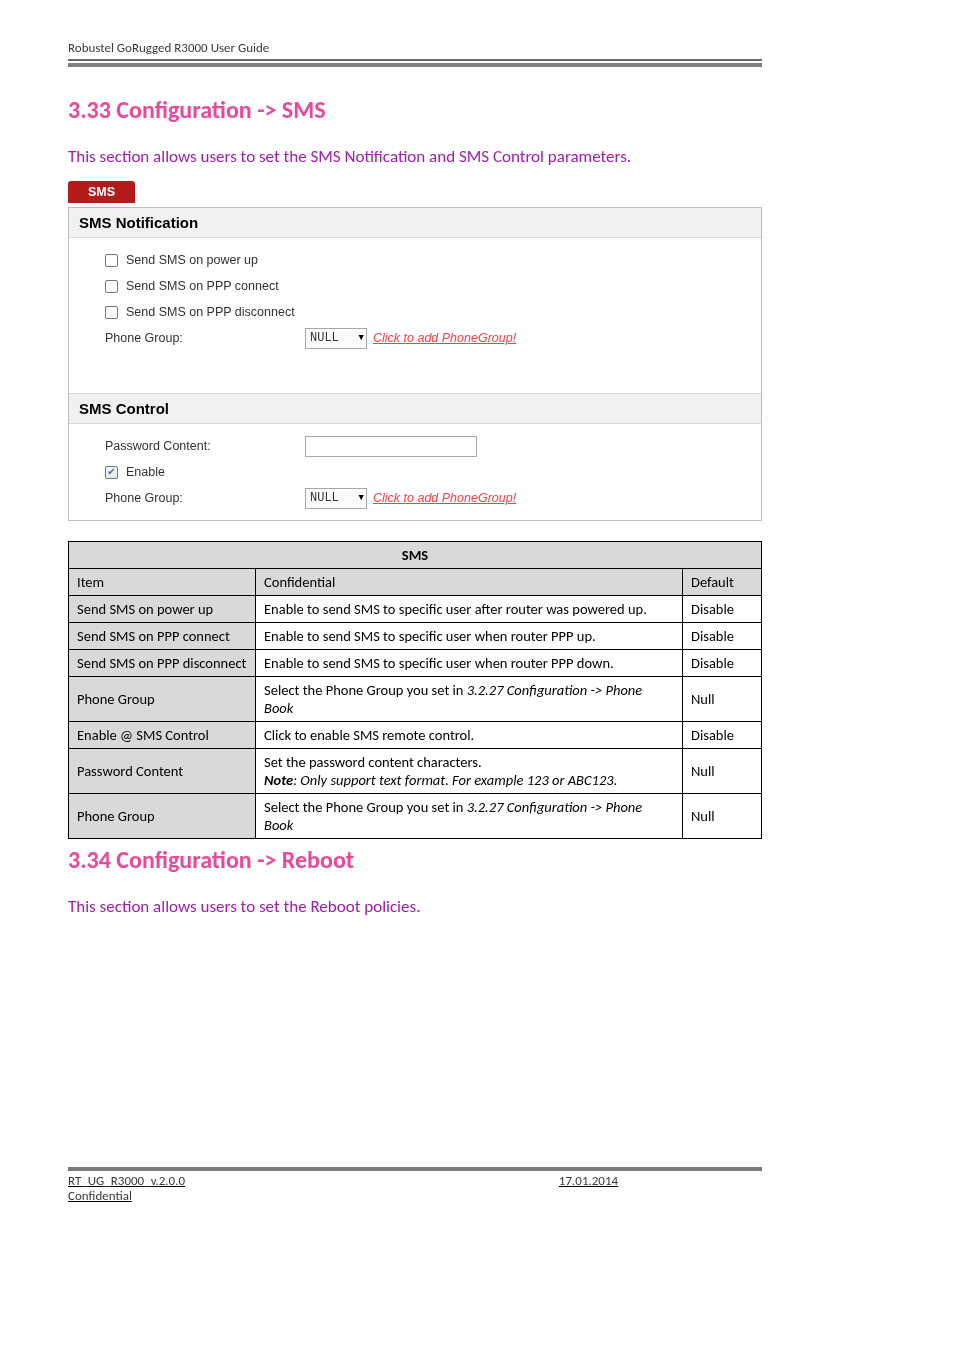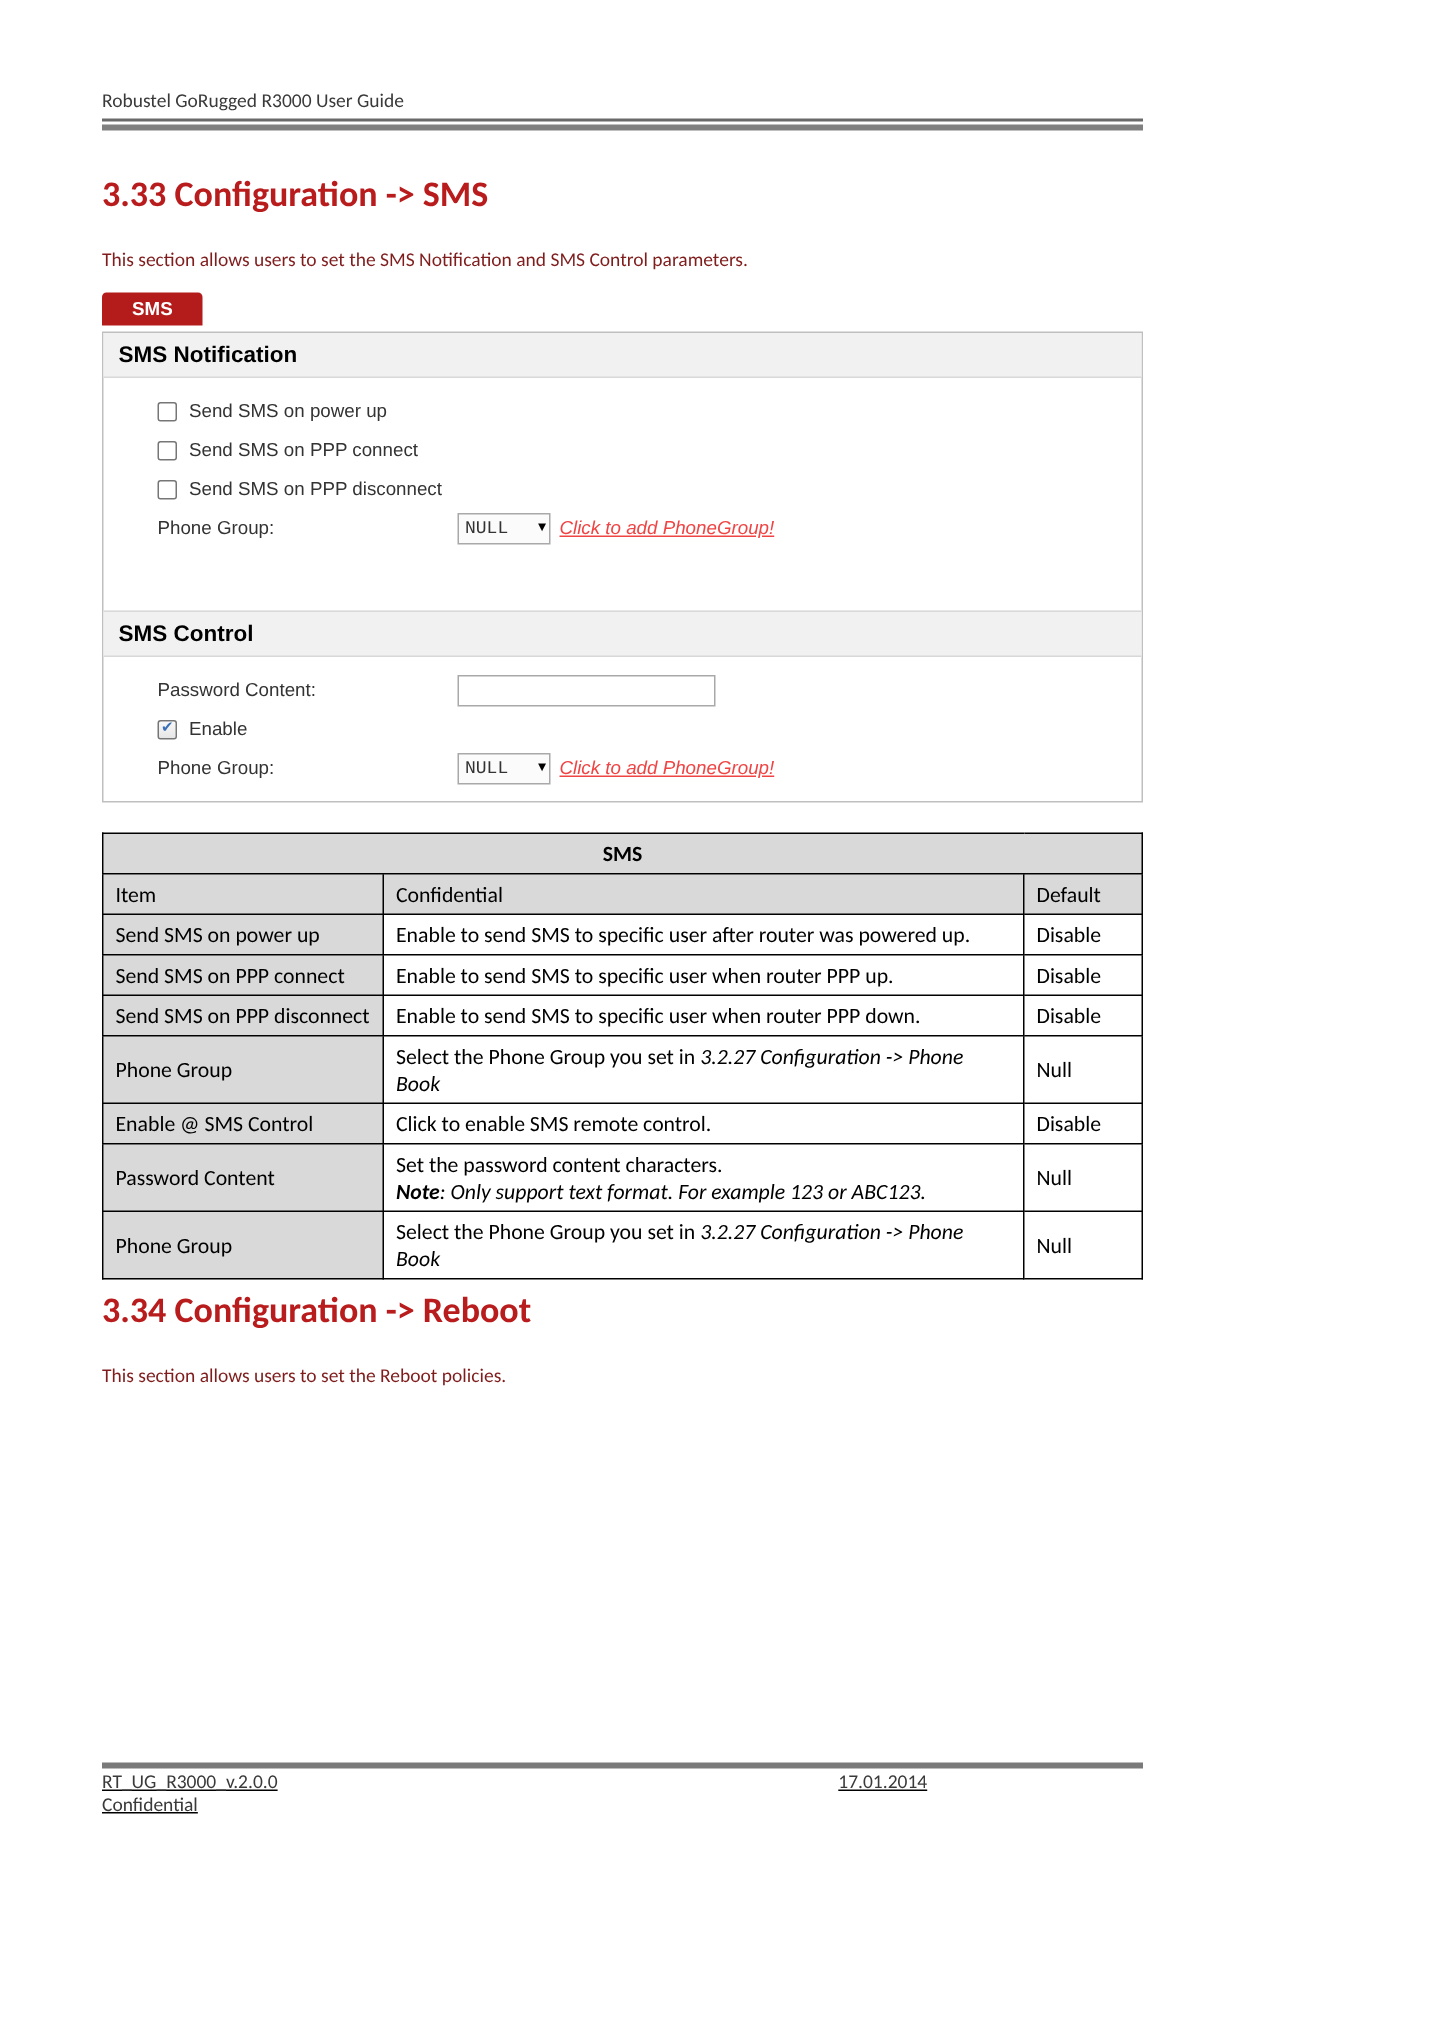--- a/index.html
+++ b/index.html
@@ -4,21 +4,21 @@
 <style>
   html, body {
     margin: 0;
     padding: 0;
     background: #ffffff;
     font-family: Calibri, "Segoe UI", Arial, sans-serif;
     color: #000;
     width: 954px;
   }
   .page {
-    padding: 60px 68px 40px 68px;
+    padding: 40px 68px 40px 68px;
     box-sizing: border-box;
     width: 830px;
   }
   .running-head {
     font-size: 13px;
     color: #3a3a3a;
     padding-bottom: 4px;
   }
   .head-rule {
     height: 4px;
@@ -26,26 +26,26 @@
     margin-bottom: 28px;
   }
   .head-rule-thin {
     height: 2px;
     background: #6a6a6a;
     margin-bottom: 2px;
   }
   .h2 {
     font-size: 24px;
     font-weight: bold;
-    color: #b91c1c;
+    color: #ec4899;
     margin: 0 0 22px 0;
   }
   .body-text {
-    font-size: 13px;
-    color: #7f1d1d;
+    font-size: 17px;
+    color: #a21caf;
     margin: 1px 0 14px 0;
   }
   .italic-note {
     font-size: 14.5px;
     font-style: italic;
     margin: 4px 0 36px 0;
   }
 
   
   .sms-panel {

